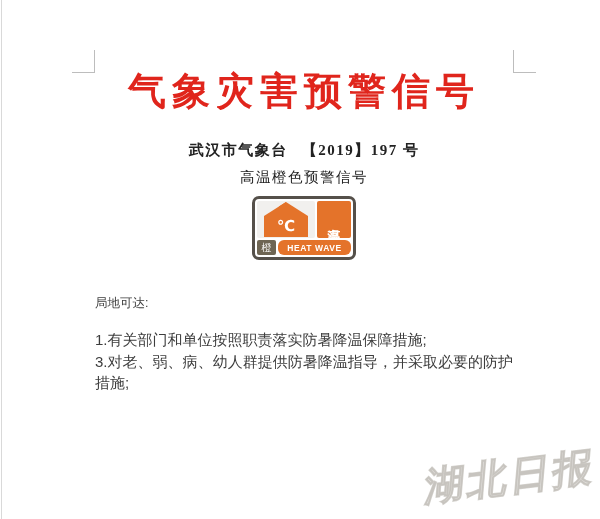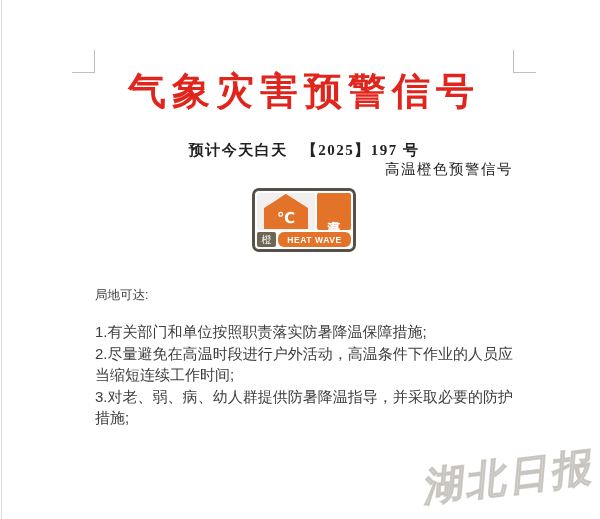--- a/index.html
+++ b/index.html
@@ -18,21 +18,21 @@
   .doc-title {
     margin-top:70px; text-align:center; color:#e0251c; font-size:38px;
     font-weight:700; letter-spacing:6px; line-height:42px; white-space:nowrap;
   }
   .issuer-line {
     margin-top:28px; text-align:center; font-size:15px; font-weight:700;
     color:#222; letter-spacing:1.5px; line-height:20px;
   }
   .issuer-line .gap { display:inline-block; width:14px; }
   .signal-name {
-    text-align:right; font-size:14.5px; color:#222;
+    margin-top:8px; text-align:center; font-size:14.5px; color:#222;
     letter-spacing:1.5px; line-height:18px;
   }
 
   .badge-wrap { margin-top:10px; display:flex; justify-content:center; }
   .alert-badge {
     width:104px; height:64px; border:3px solid #55504a; border-radius:7px;
     background:#ffffff; display:flex; flex-direction:column; gap:2px; padding:2px;
     font-family:"Liberation Sans","DejaVu Sans",sans-serif;
   }
   .badge-row-top { display:flex; gap:2px; flex:1; min-height:0; }
@@ -91,21 +91,21 @@
 <div class="page">
   <div class="page-edge"></div>
   <div class="corner-mark left"></div>
   <div class="corner-mark right"></div>
 
   <div class="text-area">
 
     <h1 class="doc-title">气象灾害预警信号</h1>
 
     <div class="issuer-line">
-      <span>预计今天白天</span><span class="gap"></span><span>【2025】197 号</span>
+      <span>武汉市气象台</span><span class="gap"></span><span>【2019】197 号</span>
     </div>
 
     <div class="signal-name">高温橙色预警信号</div>
 
     <div class="badge-wrap">
       <div class="alert-badge">
         <div class="badge-row-top">
           <div class="cell-house">
             <div class="house">
               <div class="chimney"></div>
@@ -121,21 +121,20 @@
           <div class="cell-en">HEAT WAVE</div>
         </div>
       </div>
     </div>
 
 
     <div class="guide">
       <div class="guide-heading">局地可达:</div>
       <div class="guide-items">
         <div class="guide-item">1.有关部门和单位按照职责落实防暑降温保障措施;</div>
-        <div class="guide-item">2.尽量避免在高温时段进行户外活动，高温条件下作业的人员应当缩短连续工作时间;</div>
         <div class="guide-item">3.对老、弱、病、幼人群提供防暑降温指导，并采取必要的防护措施;</div>
 
       </div>
     </div>
 
   </div>
 
   <div class="watermark">湖北日报</div>
 </div>
 

